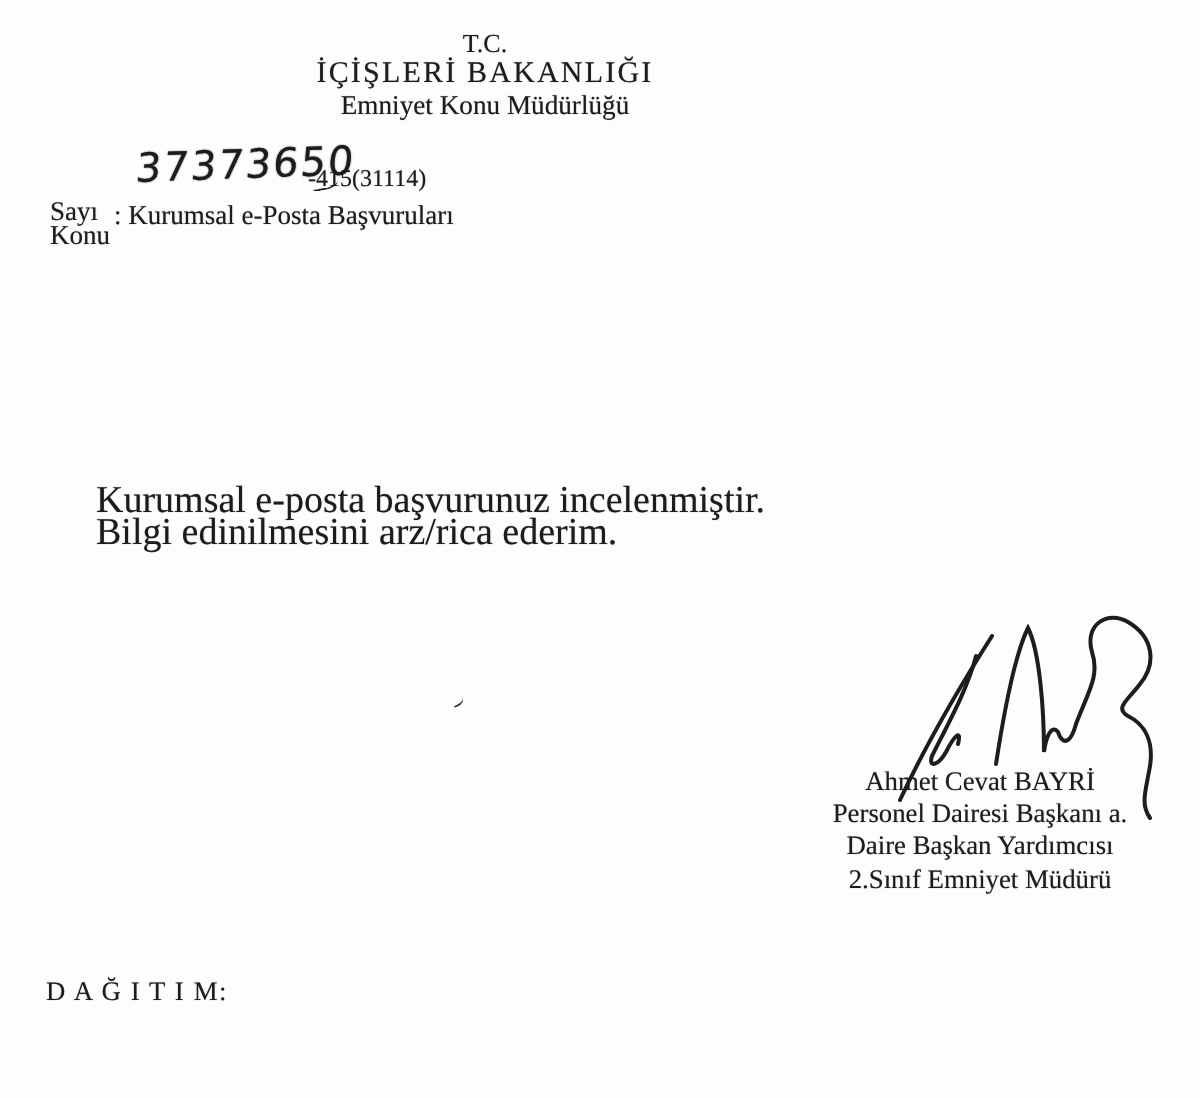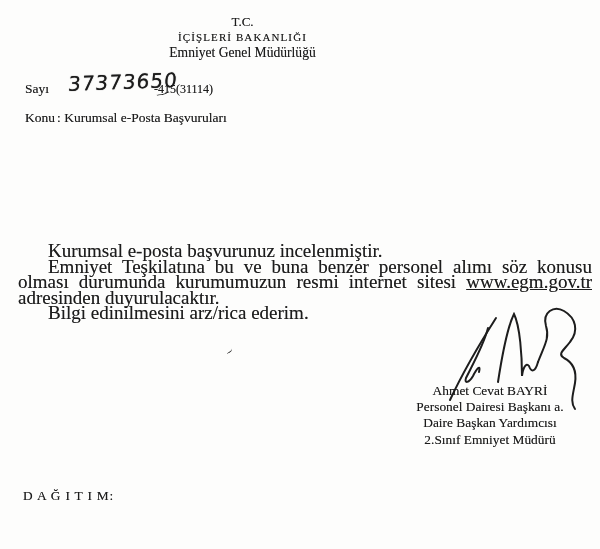--- a/index.html
+++ b/index.html
@@ -10,27 +10,27 @@
     overflow:hidden;
     font-family:"Liberation Serif", serif;
     color:#1c1c1c;
     text-shadow:0 0 0.5px rgba(20,20,20,0.5);
   }
   .letterhead {
     position:absolute; top:14px; left:0; width:485px;
     text-align:center; line-height:15.5px;
   }
   .lh-tc   { font-size:13px; }
-  .lh-org  { font-size:11px; letter-spacing:1.1px; }
+  .lh-org  { font-size:15px; letter-spacing:1.1px; }
   .lh-unit { font-size:13.6px; }
 
   .label    { position:absolute; font-size:13.5px; }
-  .sayi-label { left:25px; top:81px; }
+  .sayi-label { left:25px; top:98px; }
   .konu-label { left:25px; top:110px; }
-  .konu-value { left:57px; top:110px; }
+  .konu-value { left:57px; top:100px; }
 
   .sayi-handwritten {
     position:absolute; left:68px; top:70px;
     font-family:"DejaVu Sans", sans-serif;
     font-size:20px; font-weight:500;
     letter-spacing:1px;
     transform:rotate(-2deg) skewX(-7deg);
     text-shadow:0 0 0.8px rgba(10,10,10,0.8);
   }
   .handwritten-dash {
@@ -72,34 +72,33 @@
   .dist-heading { letter-spacing:0.8px; }
 </style>
 </head>
 <body>
 
 <div class="page">
 
   <div class="letterhead">
     <div class="lh-tc">T.C.</div>
     <div class="lh-org">İÇİŞLERİ BAKANLIĞI</div>
-    <div class="lh-unit">Emniyet Genel Müdürlüğü</div>
+    <div class="lh-unit">Emniyet Konu Müdürlüğü</div>
   </div>
 
   <span class="label sayi-label">Sayı</span>
   <span class="sayi-handwritten">37373650</span>
   <span class="handwritten-dash"></span>
   <span class="sayi-typed">-415(31114)</span>
 
   <span class="label konu-label">Konu</span>
   <span class="label konu-value">: Kurumsal e-Posta Başvuruları</span>
 
   <div class="body-text">
     <p>Kurumsal e-posta başvurunuz incelenmiştir.</p>
-    <p><span>Emniyet Teşkilatına bu ve buna benzer personel alımı söz konusu olması durumunda kurumumuzun resmi internet sitesi </span><span class="url">www.egm.gov.tr</span><span> adresinden duyurulacaktır.</span></p>
     <p>Bilgi edinilmesini arz/rica ederim.</p>
   </div>
 
   <span class="stray-mark"></span>
 
   <svg class="signature-svg" width="152" height="118" viewBox="0 0 152 118">
     <g fill="none" stroke="#1d1d1d" stroke-width="2" stroke-linecap="round">
       <path d="M12,102 C26,72 44,42 58,20"></path>
       <path d="M50,30 C46,46 36,64 28,80 C26,86 31,85 35,78 C39,70 43,66 41,74"></path>
       <path d="M60,84 C64,58 70,28 76,16 C82,28 84,58 84,78 C85,70 88,64 91,68 C93,74 97,75 100,64"></path>

